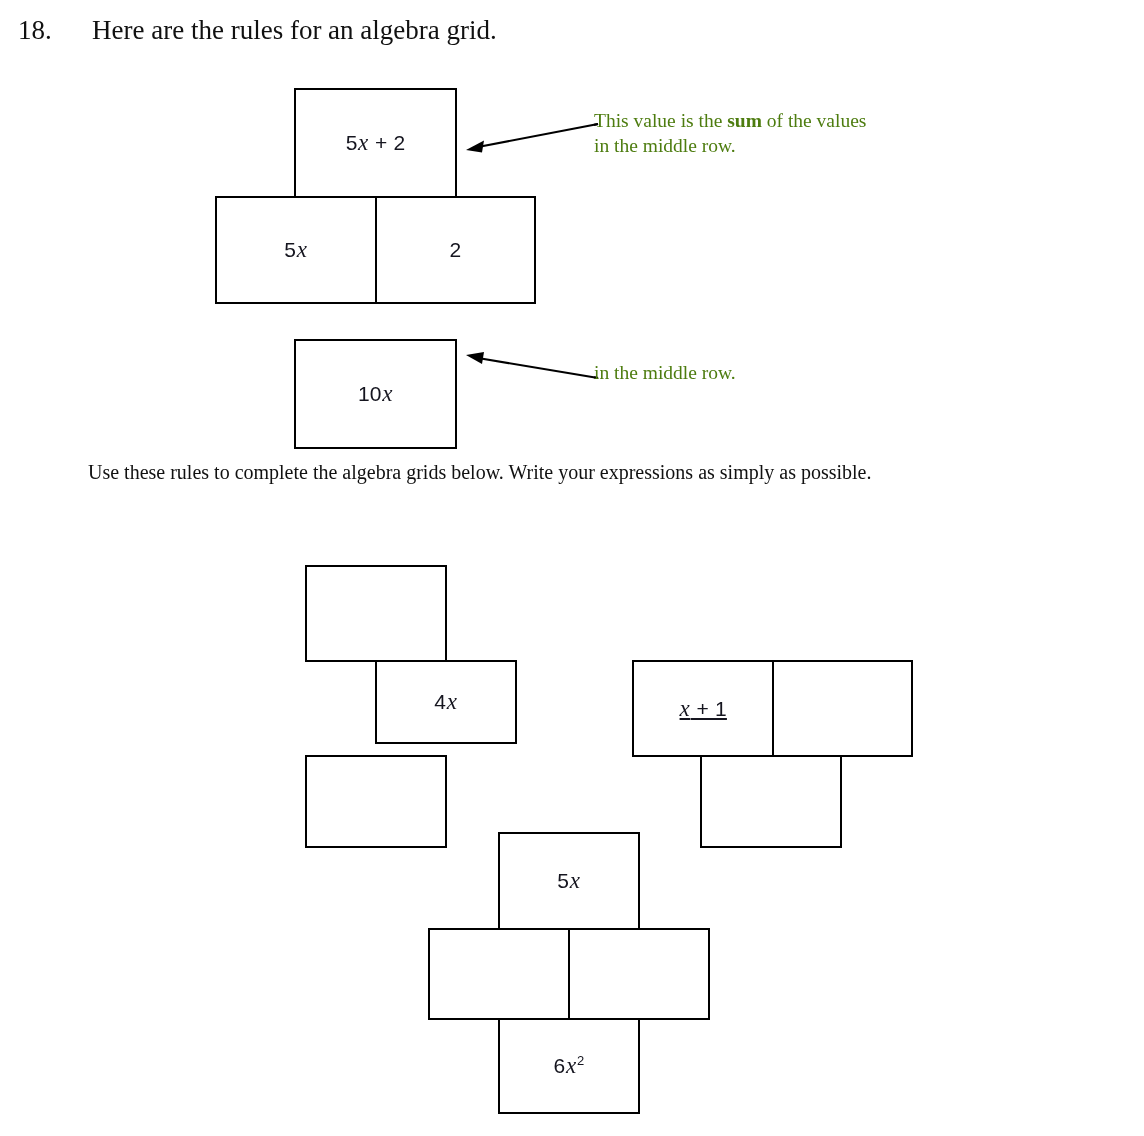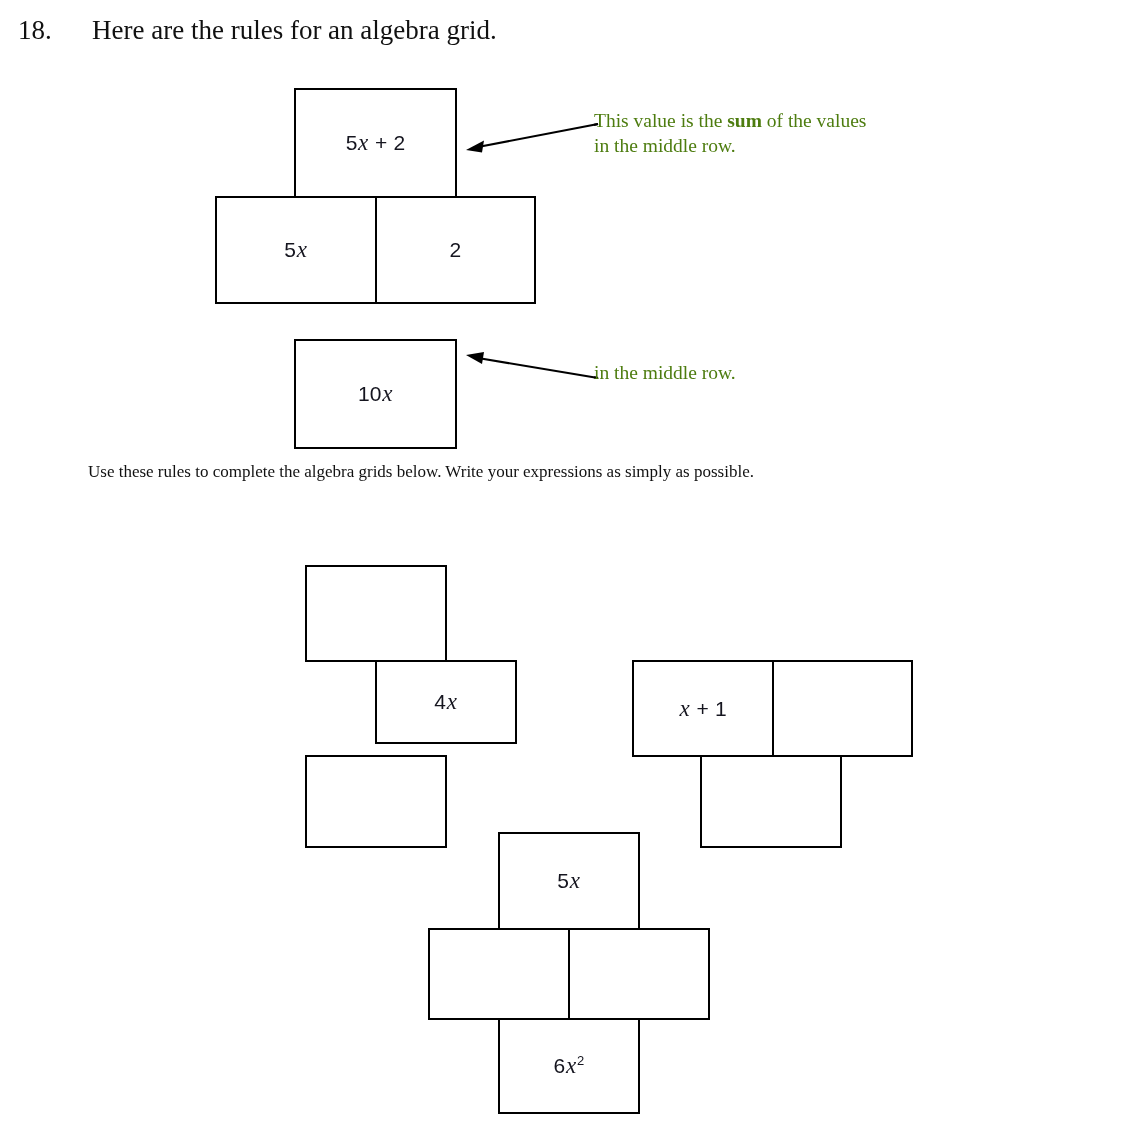--- a/index.html
+++ b/index.html
@@ -35,21 +35,21 @@
   }
   #question-title { flex: 1 1 auto; }
 
   
   #instruction-paragraph {
     position: absolute;
     left: 88px;
     top: 452px;
     width: 880px;
     font-family: "Liberation Serif", serif;
-    font-size: 17px;
+    font-size: 20px;
     line-height: 40px;
     color: #111111;
   }
 
   
   .grid-wrap { position: absolute; }
   .cell {
     position: absolute;
     box-sizing: border-box;
     border: 2.2px solid #000000;
@@ -149,21 +149,21 @@
   </div>
   <div class="cell mid-right" style="left:140px; top:95px; width:142px; height:84px;">
     <span class="expr">4<i>x</i></span>
   </div>
   <div class="cell bottom" style="left:70px; top:190px; width:142px; height:93px;">
     <span class="expr"></span>
   </div>
 </div>
 
 <div class="grid-wrap" id="answer-grid-b" style="left:632px; top:567px; width:281px; height:281px;">
-  <div class="cell mid-left" style="left:0px; top:93px; width:142px; height:97px;">
+  <div class="cell mid-left" style="left:0px; top:93px; width:142px; height:97px;text-decoration:underline;">
     <span class="expr"><i>x</i>&nbsp;+&nbsp;1</span>
   </div>
   <div class="cell mid-right" style="left:140px; top:93px; width:141px; height:97px;">
     <span class="expr"></span>
   </div>
   <div class="cell bottom" style="left:68px; top:188px; width:142px; height:93px;">
     <span class="expr"></span>
   </div>
 </div>
 

